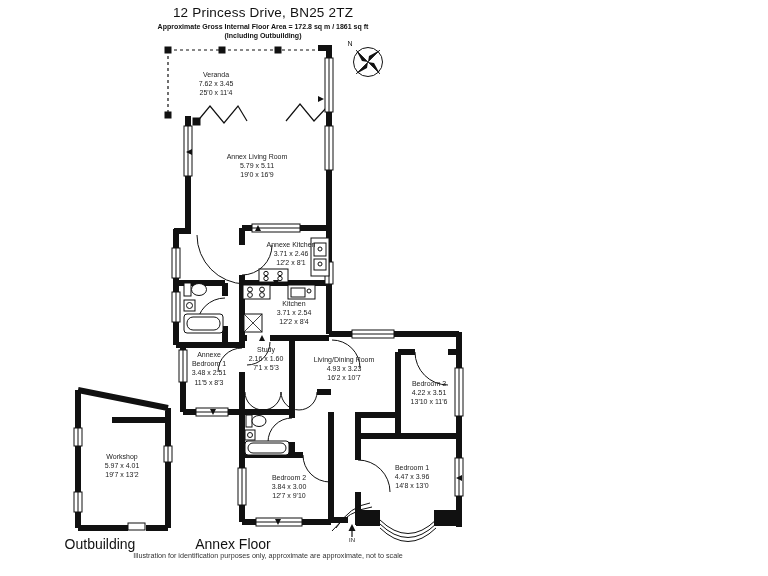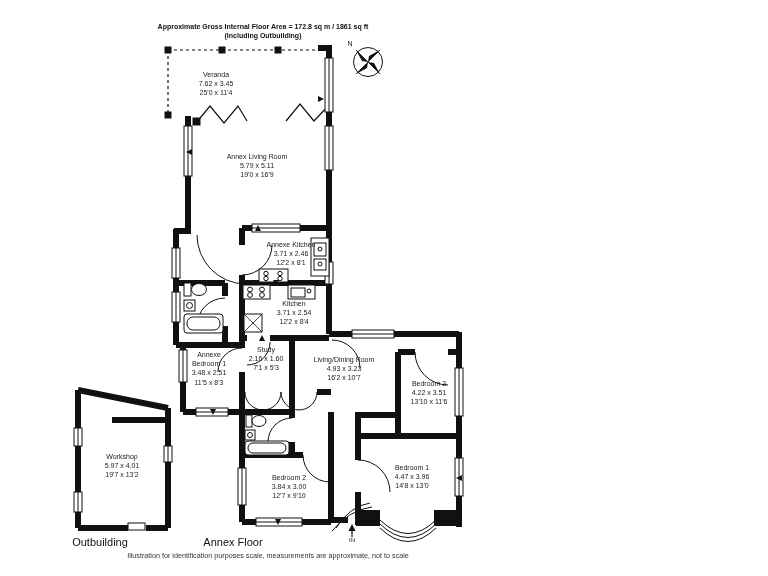--- a/index.html
+++ b/index.html
@@ -5,21 +5,21 @@
   html,body{margin:0;padding:0;background:#fff;}
   .canvas{position:relative;width:768px;height:576px;background:#fff;
           font-family:"Liberation Sans", sans-serif;color:#222;overflow:hidden;}
   .canvas svg{position:absolute;left:0;top:0;}
   .hdr{position:absolute;text-align:center;color:#111;}
   .title{left:23px;top:5px;width:480px;font-size:13.5px;letter-spacing:.2px;}
   .sub1{left:13px;top:23px;width:500px;font-size:7px;font-weight:bold;}
   .sub2{left:13px;top:32px;width:500px;font-size:7px;font-weight:bold;}
   .room-label{position:absolute;text-align:center;font-size:7px;line-height:1.32;color:#222;}
   .room-label .rn,.room-label .rd{display:block;}
-  .floor-label{position:absolute;text-align:center;font-size:11px;color:#111;}
+  .floor-label{position:absolute;text-align:center;font-size:14px;color:#111;}
   .footer{position:absolute;left:18px;top:551px;width:500px;text-align:center;font-size:7.2px;color:#333;}
   .in-label{position:absolute;left:344px;top:537px;width:16px;text-align:center;font-size:6px;color:#111;}
   .n-label{position:absolute;left:344px;top:40px;width:12px;text-align:center;font-size:7px;color:#111;}
 </style>
 </head>
 <body>
 
 <div class="canvas">
 
 <svg width="768" height="576" viewBox="0 0 768 576">
@@ -158,20 +158,21 @@
     <polygon points="368,62 356,74 367,68" fill="#111"></polygon>
     <polygon points="368,62 356,50 362,61" fill="#111"></polygon>
   </g>
 
   <g>
     <polygon points="348.5,531 355.5,531 352,524" fill="#111"></polygon>
     <line x1="352" y1="531" x2="352" y2="537" stroke="#111" stroke-width="1.2"></line>
   </g>
 </svg>
 
+  <div class="hdr title">12 Princess Drive, BN25 2TZ</div>
   <div class="hdr sub1">Approximate Gross Internal Floor Area = 172.8 sq m / 1861 sq ft</div>
   <div class="hdr sub2">(Including Outbuilding)</div>
 
   <div class="room-label" style="left:171px;top:70px;width:90px">
     <span class="rn">Veranda</span>
     <span class="rd">7.62 x 3.45</span>
     <span class="rd">25'0 x 11'4</span>
   </div>
   <div class="room-label" style="left:212px;top:152px;width:90px">
     <span class="rn">Annex Living Room</span>
@@ -221,15 +222,15 @@
   <div class="room-label" style="left:367px;top:463px;width:90px">
     <span class="rn">Bedroom 1</span>
     <span class="rd">4.47 x 3.96</span>
     <span class="rd">14'8 x 13'0</span>
   </div>
 
   <div class="floor-label" style="left:40px;top:536px;width:120px">Outbuilding</div>
   <div class="floor-label" style="left:163px;top:536px;width:140px">Annex Floor</div>
   <div class="in-label">IN</div>
   <div class="n-label">N</div>
-  <div class="footer">Illustration for identification purposes scale, measurements are approximate, not to scale</div>
+  <div class="footer">Illustration for identification purposes only, approximate are approximate, not to scale</div>
 
 </div>
 
 </body></html>

